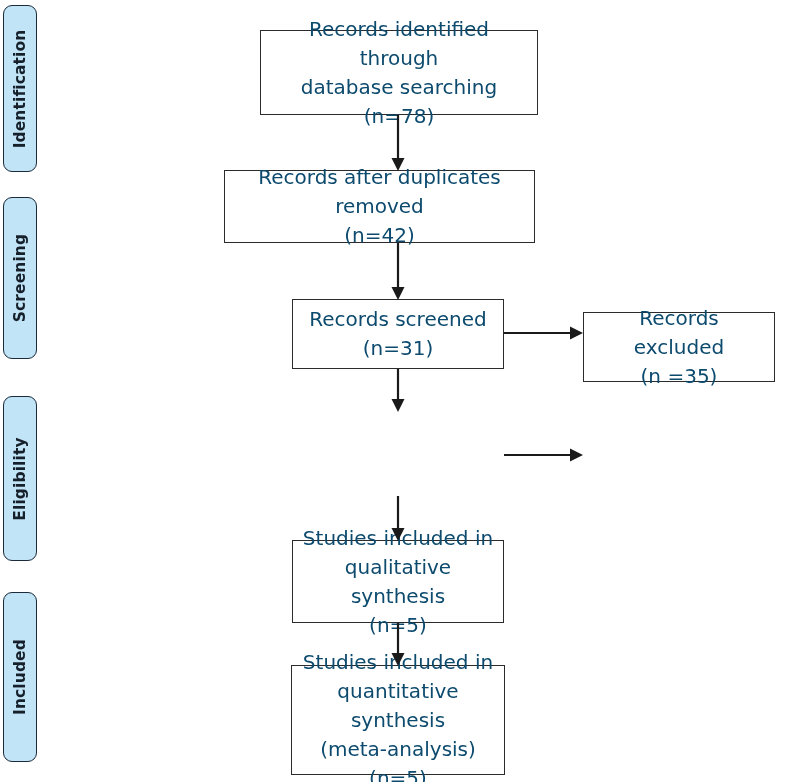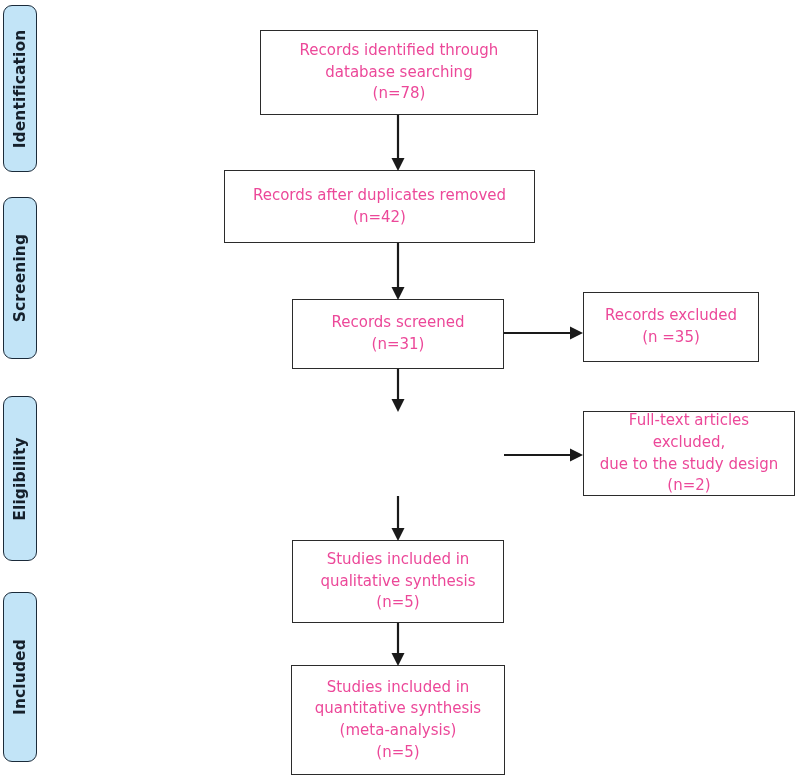--- a/index.html
+++ b/index.html
@@ -46,23 +46,23 @@
     position: absolute;
     box-sizing: border-box;
     background: #ffffff;
     border: 1.7px solid #2b2b2b;
     display: flex;
     align-items: center;
     justify-content: center;
     text-align: center;
   }
   .node .node-text {
-    font-size: 15px;
+    font-size: 20px;
     line-height: 1.45;
-    color: #ec4899;
+    color: #0c4a6e;
     padding: 0 8px;
     white-space: pre-line;
     font-family: "DejaVu Sans", sans-serif;
   }
 
   
   .conn {
     position: absolute;
     overflow: visible;
   }
@@ -104,31 +104,26 @@
   <div class="node" style="left:224px; top:170px; width:311px; height:73px;">
     <span class="node-text">Records after duplicates removed
 (n=42)</span>
   </div>
 
   <div class="node" style="left:292px; top:299px; width:212px; height:70px;">
     <span class="node-text">Records screened
 (n=31)</span>
   </div>
 
-  <div class="node" style="left:583px; top:292px; width:176px; height:70px;">
+  <div class="node" style="left:583px; top:312px; width:192px; height:70px;">
     <span class="node-text">Records excluded
 (n =35)</span>
   </div>
 
 
-  <div class="node" style="left:583px; top:411px; width:212px; height:85px;">
-    <span class="node-text">Full-text articles excluded,
-due to the study design
-(n=2)</span>
-  </div>
 
   <div class="node" style="left:292px; top:540px; width:212px; height:83px;">
     <span class="node-text">Studies included in
 qualitative synthesis
 (n=5)</span>
   </div>
 
   <div class="node" style="left:291px; top:665px; width:214px; height:110px;">
     <span class="node-text">Studies included in
 quantitative synthesis

